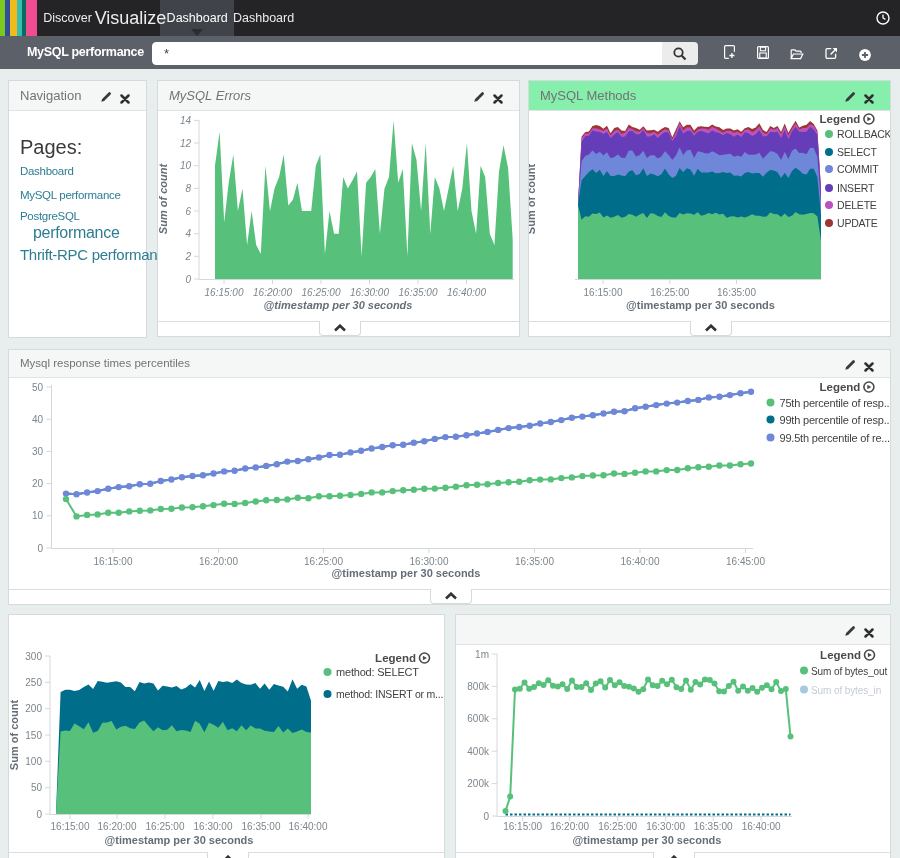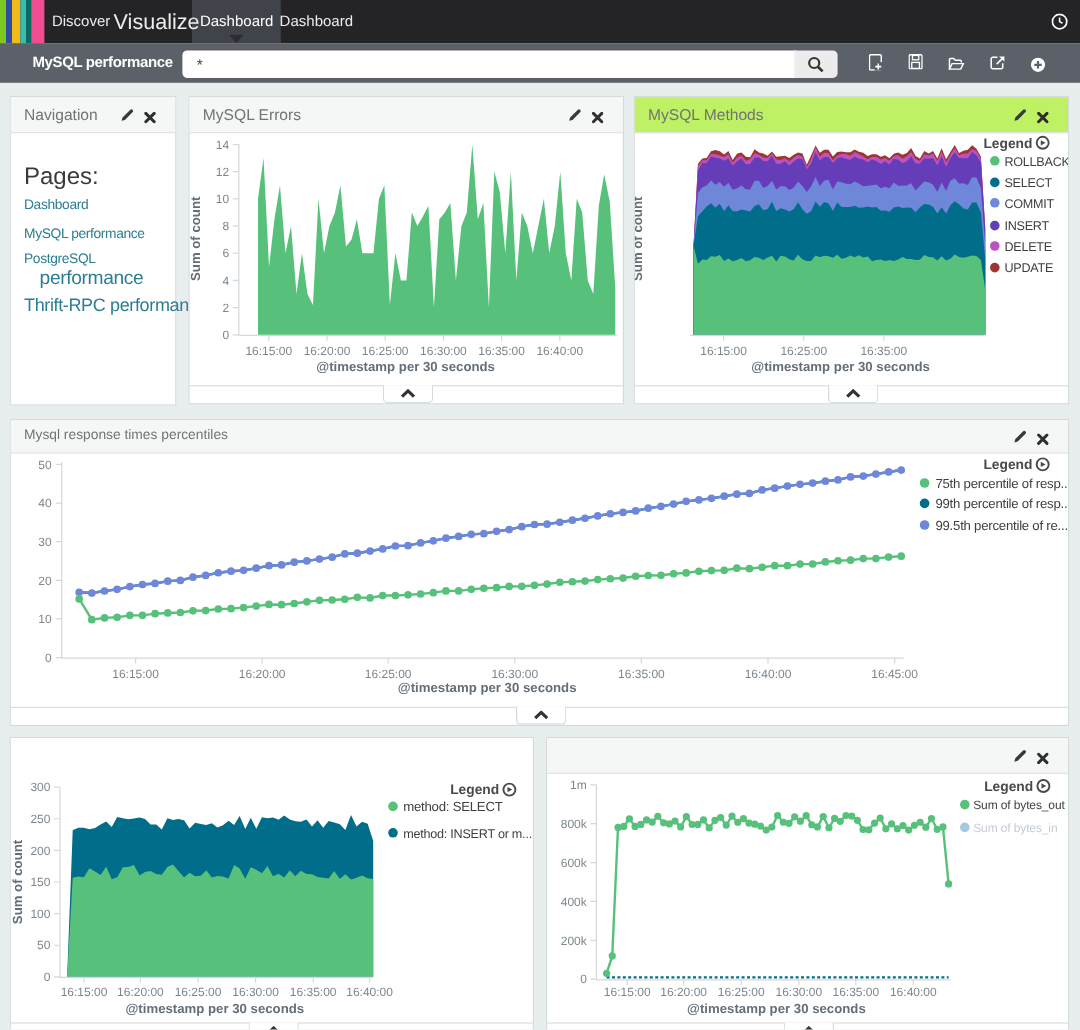--- a/index.html
+++ b/index.html
@@ -67,21 +67,21 @@
           <path d="M1.5,1.5 L8.5,8.5 M8.5,1.5 L1.5,8.5" stroke="#2f2f2f" stroke-width="2.5" stroke-linecap="round"></path>
         </svg></div>
     </div>
     <div style="position:absolute;left:11px;top:55px;font-size:20px;color:#3a3a3a;">Pages:</div>
     <div style="position:absolute;left:11px;top:84px;font-size:11.5px;letter-spacing:-0.3px;color:#2d7d93;white-space:nowrap;">Dashboard</div>
     <div style="position:absolute;left:11px;top:108px;font-size:11.5px;letter-spacing:-0.3px;color:#2d7d93;white-space:nowrap;">MySQL performance</div>
     <div style="position:absolute;left:11px;top:129px;font-size:11.5px;letter-spacing:-0.3px;color:#2d7d93;white-space:nowrap;">PostgreSQL</div>
     <div style="position:absolute;left:24px;top:143px;font-size:16px;letter-spacing:-0.3px;color:#2d7d93;white-space:nowrap;">performance</div>
     <div style="position:absolute;left:11px;top:165px;font-size:15px;letter-spacing:-0.3px;color:#2d7d93;white-space:nowrap;">Thrift-RPC performance</div>
   </div>
-<div style="position:absolute;left:157px;top:80px;width:361px;height:255px;background:#fff;border:1px solid #d5dadb;">
+<div style="position:absolute;left:157px;top:80px;width:361px;height:255px;background:#fff;border:1px solid #d5dadb;font-style:italic;">
     <div style="position:absolute;left:0;top:0;right:0;height:29px;background:#f5f6f6;border-bottom:1px solid #e2e4e4;">
       <div style="position:absolute;left:11px;top:0;line-height:29px;font-size:13px;color:#737373;">MySQL Errors</div>
       <div style="position:absolute;right:33px;top:8px;"><svg width="13" height="13" viewBox="0 0 13 13">
           <path d="M1.3,11.7 L2.1,8.9 L8.6,2.4 a1.25,1.25 0 0 1 1.77,0 l0.23,0.23 a1.25,1.25 0 0 1 0,1.77 L4.1,10.9 Z" fill="#3a3a3a"></path>
         </svg></div>
       <div style="position:absolute;right:16px;top:9px;"><svg width="10" height="10" viewBox="0 0 10 10">
           <path d="M1.5,1.5 L8.5,8.5 M8.5,1.5 L1.5,8.5" stroke="#2f2f2f" stroke-width="2.5" stroke-linecap="round"></path>
         </svg></div>
     </div>
     <svg width="361" height="211" style="position:absolute;left:0;top:29px">
@@ -123,21 +123,21 @@
       <div style="position:absolute;left:50%;top:-1px;width:40px;height:14px;margin-left:-20px;background:#fff;border:1px solid #d5dadb;border-top:none;border-radius:0 0 4px 4px;">
         <div style="padding-top:3px;">
           <svg width="14" height="8" viewBox="0 0 14 8" style="display:block;margin:0 auto">
             <path d="M2,6.5 L7,1.7 L12,6.5" fill="none" stroke="#333" stroke-width="2.6"></path>
           </svg>
         </div>
       </div>
     </div>
   </div>
 <div style="position:absolute;left:528px;top:80px;width:361px;height:255px;background:#fff;border:1px solid #d5dadb;">
-    <div style="position:absolute;left:0;top:0;right:0;height:29px;background:#bef264;border-bottom:1px solid #e2e4e4;">
+    <div style="position:absolute;left:0;top:0;right:0;height:29px;background:#86efac;border-bottom:1px solid #e2e4e4;">
       <div style="position:absolute;left:11px;top:0;line-height:29px;font-size:13px;color:#737373;">MySQL Methods</div>
       <div style="position:absolute;right:33px;top:8px;"><svg width="13" height="13" viewBox="0 0 13 13">
           <path d="M1.3,11.7 L2.1,8.9 L8.6,2.4 a1.25,1.25 0 0 1 1.77,0 l0.23,0.23 a1.25,1.25 0 0 1 0,1.77 L4.1,10.9 Z" fill="#3a3a3a"></path>
         </svg></div>
       <div style="position:absolute;right:16px;top:9px;"><svg width="10" height="10" viewBox="0 0 10 10">
           <path d="M1.5,1.5 L8.5,8.5 M8.5,1.5 L1.5,8.5" stroke="#2f2f2f" stroke-width="2.5" stroke-linecap="round"></path>
         </svg></div>
     </div>
     <svg width="361" height="211" style="position:absolute;left:0;top:29px">
       <path d="M49,169L49,93.5L52.6,26.4L56.3,22.1L59.9,21.6L63.5,16L67.1,15.1L70.8,16.1L74.4,18.7L78,15.8L81.6,23.3L85.3,17.9L88.9,17L92.5,20.6L96.1,21.1L99.8,14.4L103.4,17L107,17.9L110.7,19.7L114.3,16.3L117.9,20.6L121.5,20.3L125.2,19.7L128.8,21.7L132.4,18.9L136,17L139.7,17.9L143.3,27.2L146.9,19.6L150.6,11.3L154.2,17.3L157.8,14.7L161.4,14.7L165.1,20.5L168.7,16.7L172.3,16.2L175.9,16.8L179.6,16.9L183.2,14.6L186.8,16.4L190.4,17.3L194.1,19.9L197.7,18.6L201.3,18.5L205,20.6L208.6,19.3L212.2,21.8L215.8,18.2L219.5,17L223.1,18.9L226.7,17.5L230.3,13.3L234,19.9L237.6,22.1L241.2,15.9L244.9,18L248.5,15.9L252.1,22L255.7,13.6L259.4,22.7L263,16.6L266.6,10.8L270.2,17.5L273.9,15.7L277.5,14.7L281.1,11.1L284.7,14L288.4,20.4L292,78.7L292,169Z" fill="#9e3533"></path>

